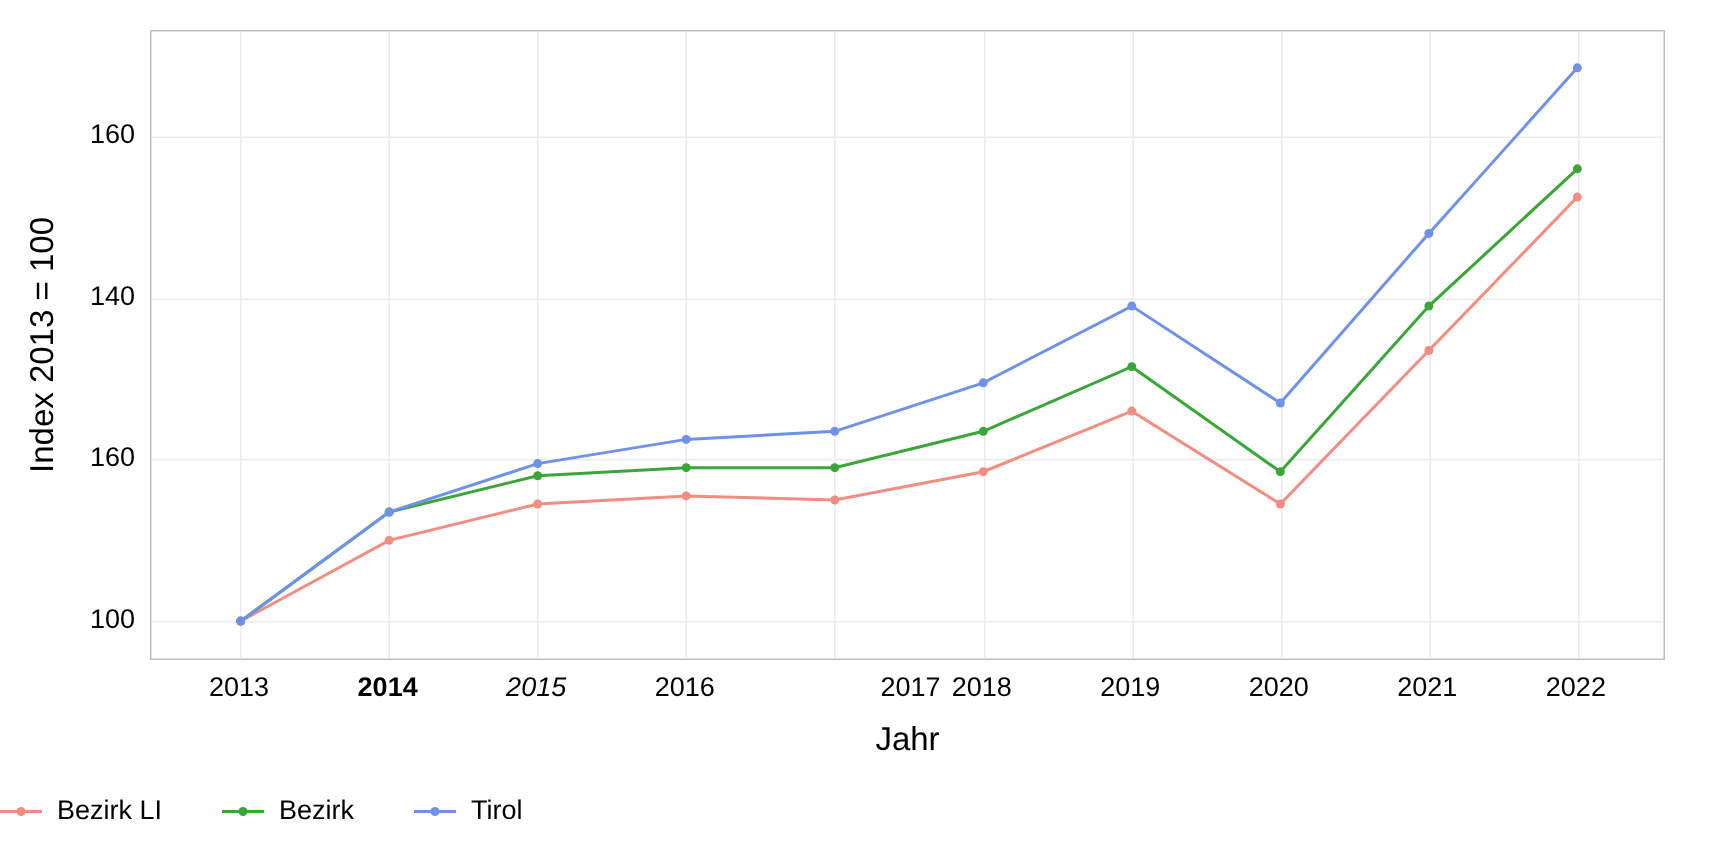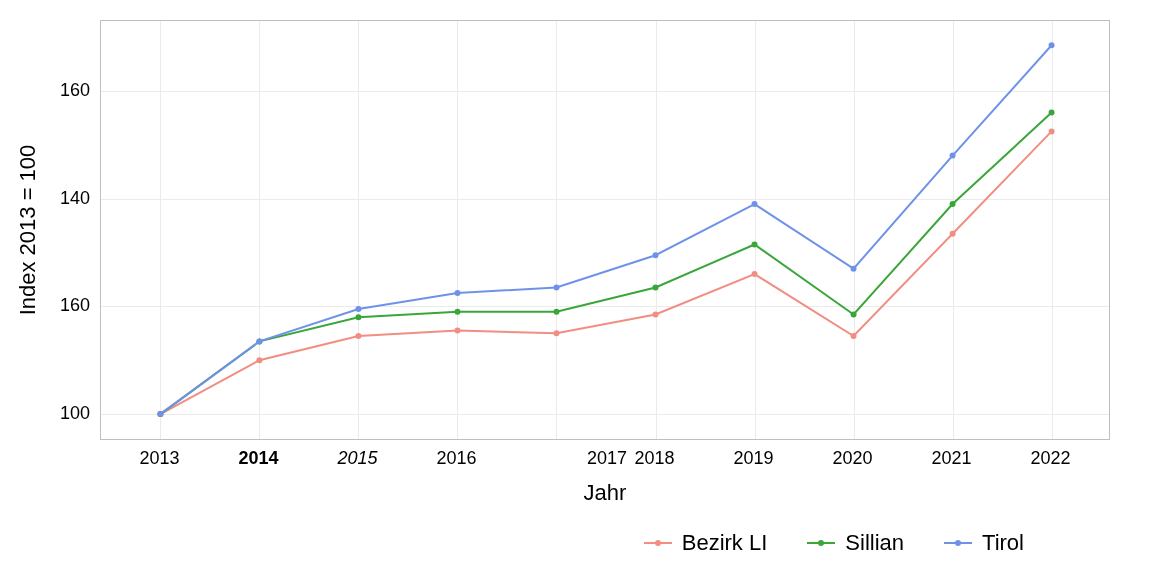--- a/index.html
+++ b/index.html
@@ -69,23 +69,23 @@
     left: 0; top: 0;
     width: 100%; height: 100%;
     overflow: visible;
   }
   .legend {
     position: absolute;
     top: 530px;
     left: 0;
     width: 1024px;
     display: flex;
-    justify-content: flex-end;
+    justify-content: flex-start;
     gap: 40px;
-    font-size: 22px;
+    font-size: 18px;
   }
   .legend-item {
     display: flex;
     align-items: center;
     gap: 10px;
   }
   .legend-swatch {
     width: 28px;
     height: 14px;
     position: relative;
@@ -191,21 +191,21 @@
           <div class="ln" style="background: rgb(242, 141, 130);"></div>
           <div class="pt" style="background: rgb(242, 141, 130);"></div>
         </div>
         <span>Bezirk LI</span>
       </div>
       <div class="legend-item">
         <div class="legend-swatch">
           <div class="ln" style="background: rgb(58, 166, 58);"></div>
           <div class="pt" style="background: rgb(58, 166, 58);"></div>
         </div>
-        <span>Sillian</span>
+        <span>Bezirk</span>
       </div>
       <div class="legend-item">
         <div class="legend-swatch">
           <div class="ln" style="background: rgb(111, 146, 232);"></div>
           <div class="pt" style="background: rgb(111, 146, 232);"></div>
         </div>
         <span>Tirol</span>
       </div>
     </div>
 </div>

